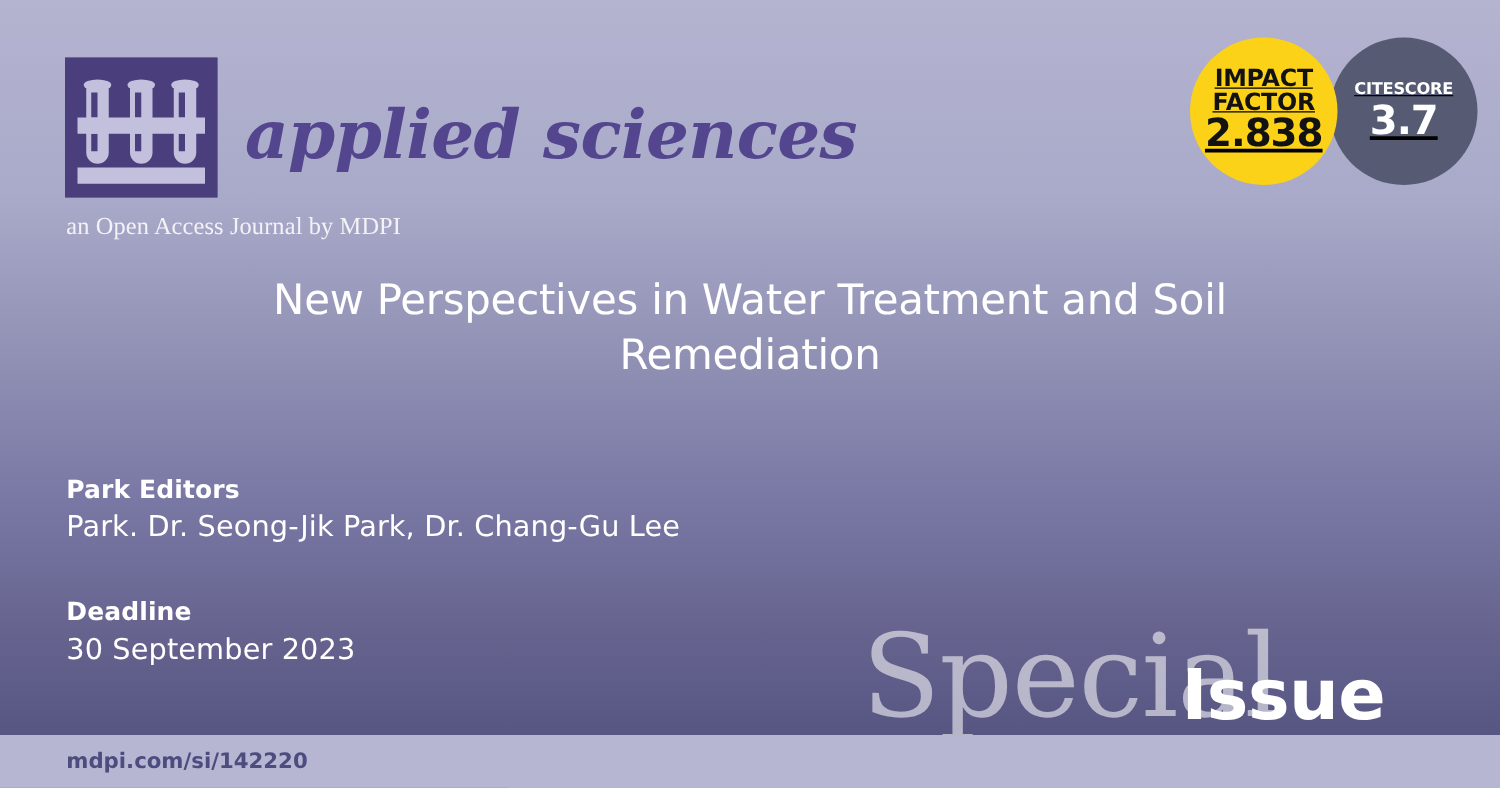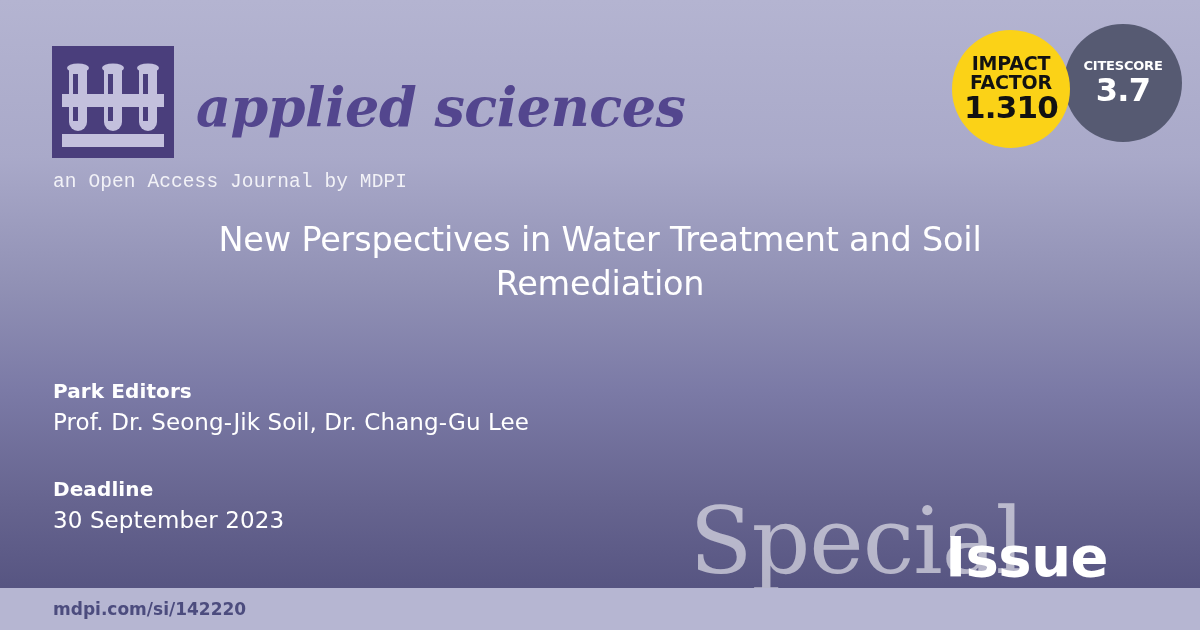--- a/index.html
+++ b/index.html
@@ -47,34 +47,35 @@
     letter-spacing: -0.5px;
     white-space: nowrap;
     padding-bottom: 6px;
     margin-top: 16px;
   }
 
   .subtitle {
     position: absolute;
     left: 53px;
     top: 171px;
-    font-family: Liberation Mono, monospace;
+    font-family: Liberation Serif, serif;
     font-size: 19.5px;
     color: #f2f2f7;
     letter-spacing: 0.1px;
     white-space: nowrap;
   }
 
   
   .badges {
     position: absolute;
     right: 18px;
     top: 24px;
     display: flex;
-    align-items: flex-start;
+    align-items: flex-end;
+    text-decoration: underline;
   }
   .badge {
     border-radius: 50%;
     display: flex;
     flex-direction: column;
     align-items: center;
     justify-content: center;
     text-align: center;
   }
   .badge-if {
@@ -256,34 +257,34 @@
   </div>
 
   <div class="subtitle">an Open Access Journal by MDPI</div>
 
   <div class="badges">
     <div class="badge badge-if">
       <div class="b-label">
         <div>IMPACT</div>
         <div>FACTOR</div>
       </div>
-      <div class="b-value">1.310</div>
+      <div class="b-value">2.838</div>
     </div>
     <div class="badge badge-cs">
       <div class="b-label">CITESCORE</div>
       <div class="b-value">3.7</div>
     </div>
   </div>
 
   <div class="si-title">New Perspectives in Water Treatment and Soil Remediation</div>
 
   <div class="meta">
     <div class="meta-group">
       <div class="meta-head">Park Editors</div>
-      <div class="meta-body">Prof. Dr. Seong-Jik Soil, Dr. Chang-Gu Lee</div>
+      <div class="meta-body">Park. Dr. Seong-Jik Park, Dr. Chang-Gu Lee</div>
     </div>
     <div class="meta-group">
       <div class="meta-head">Deadline</div>
       <div class="meta-body">30 September 2023</div>
     </div>
   </div>
 
   <div class="si-watermark">
     <span class="si-special">Special</span>
     <span class="si-issue">Issue</span>

